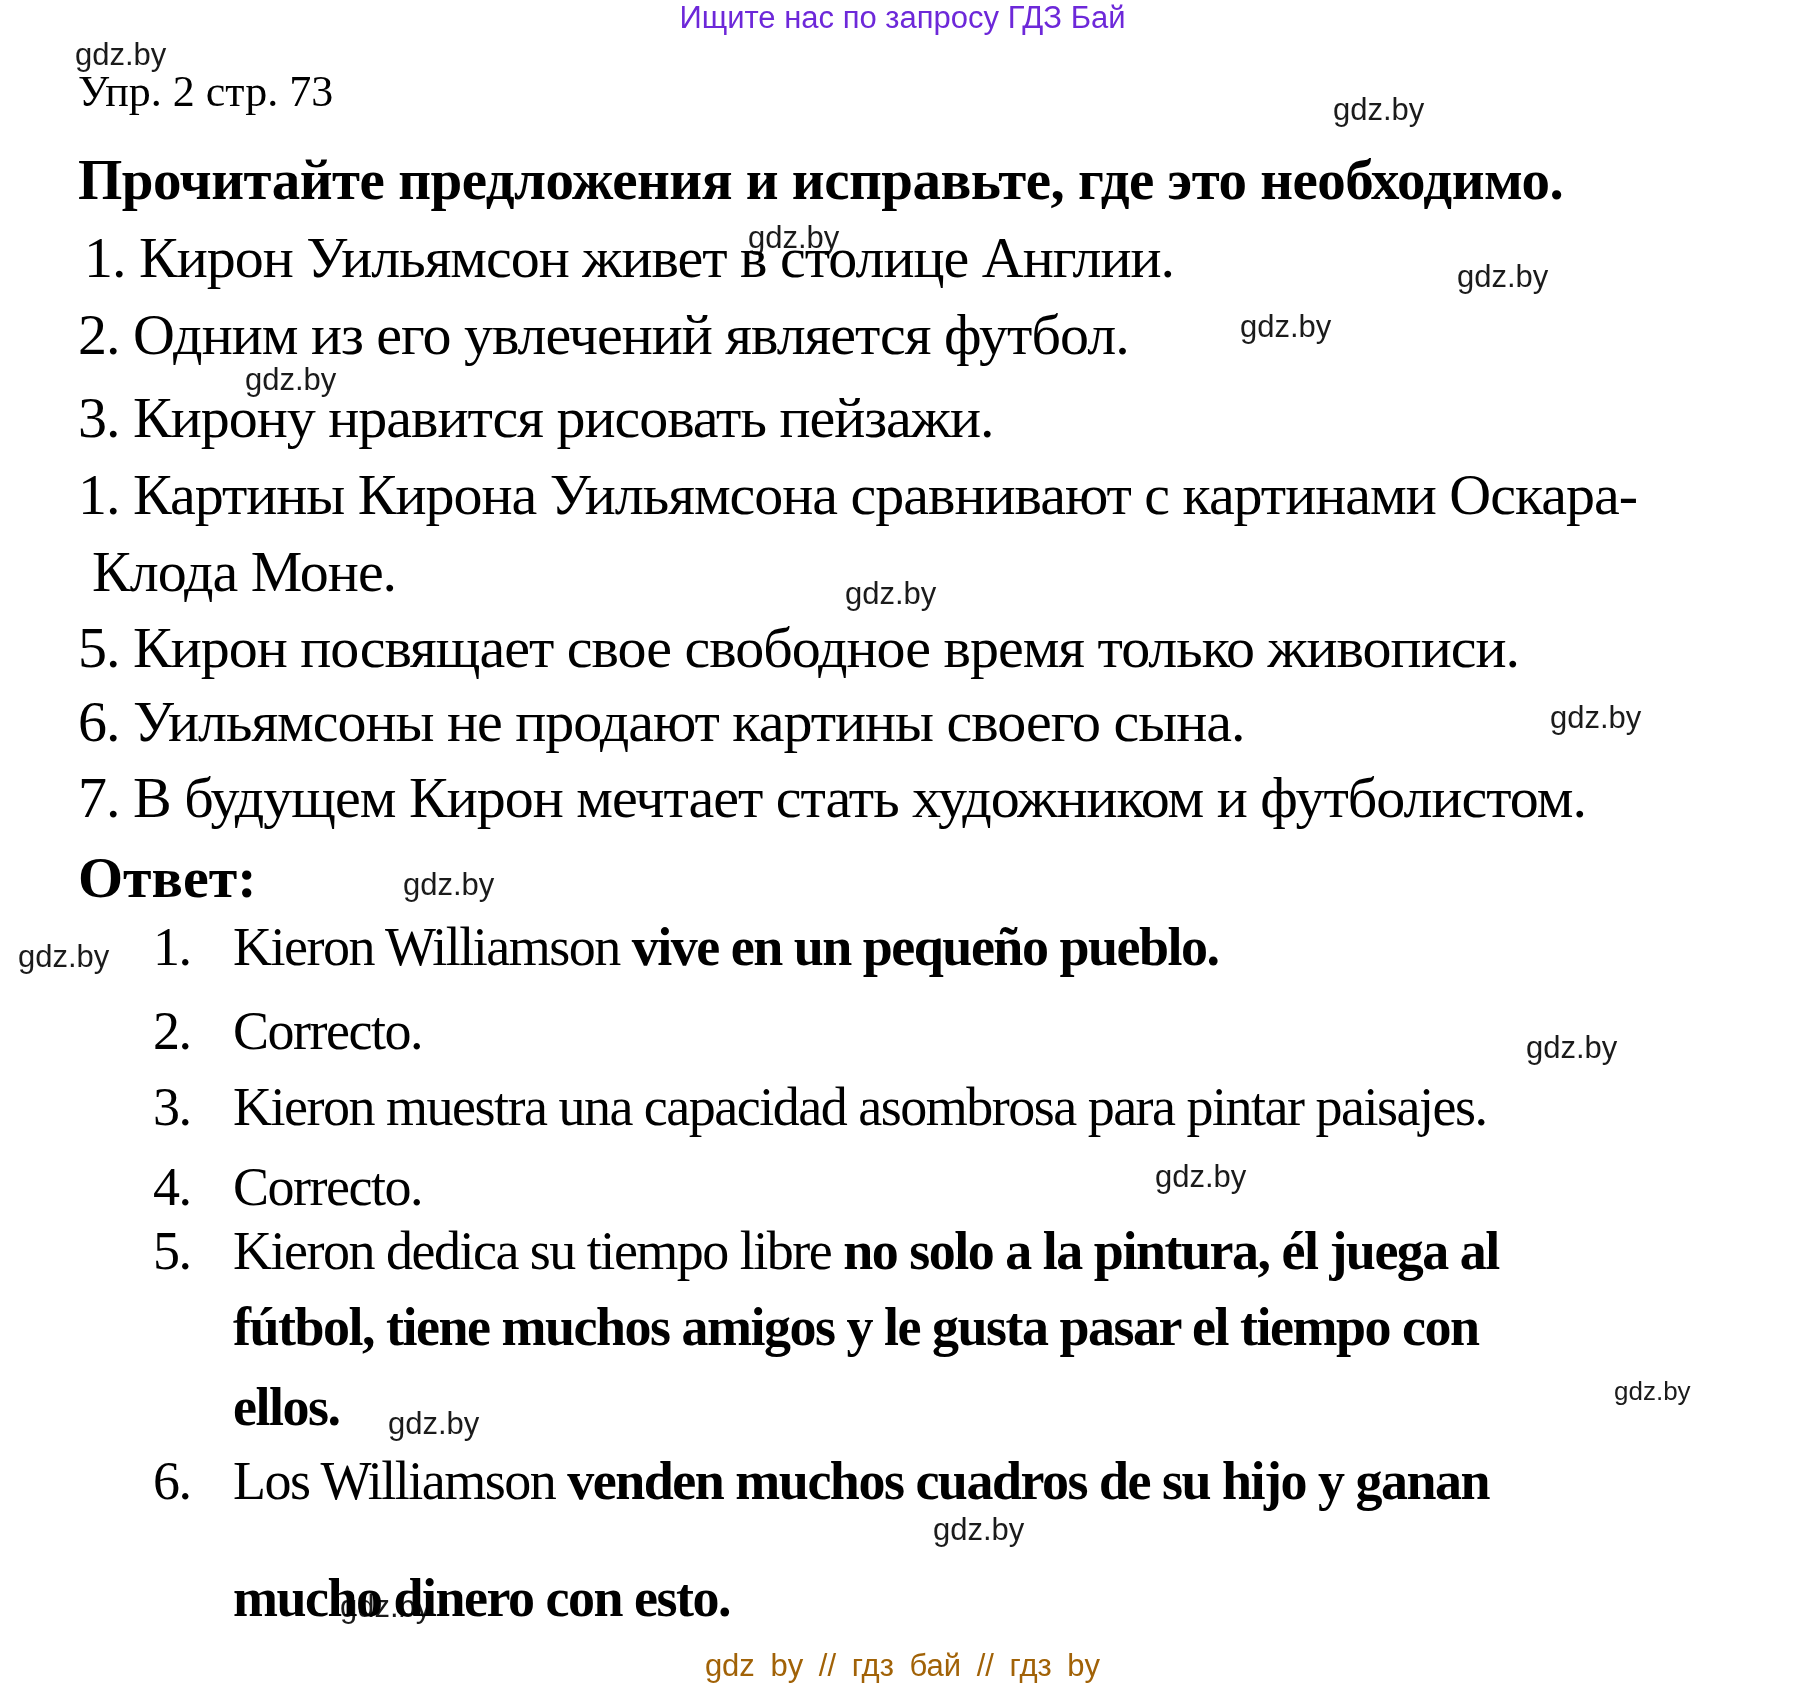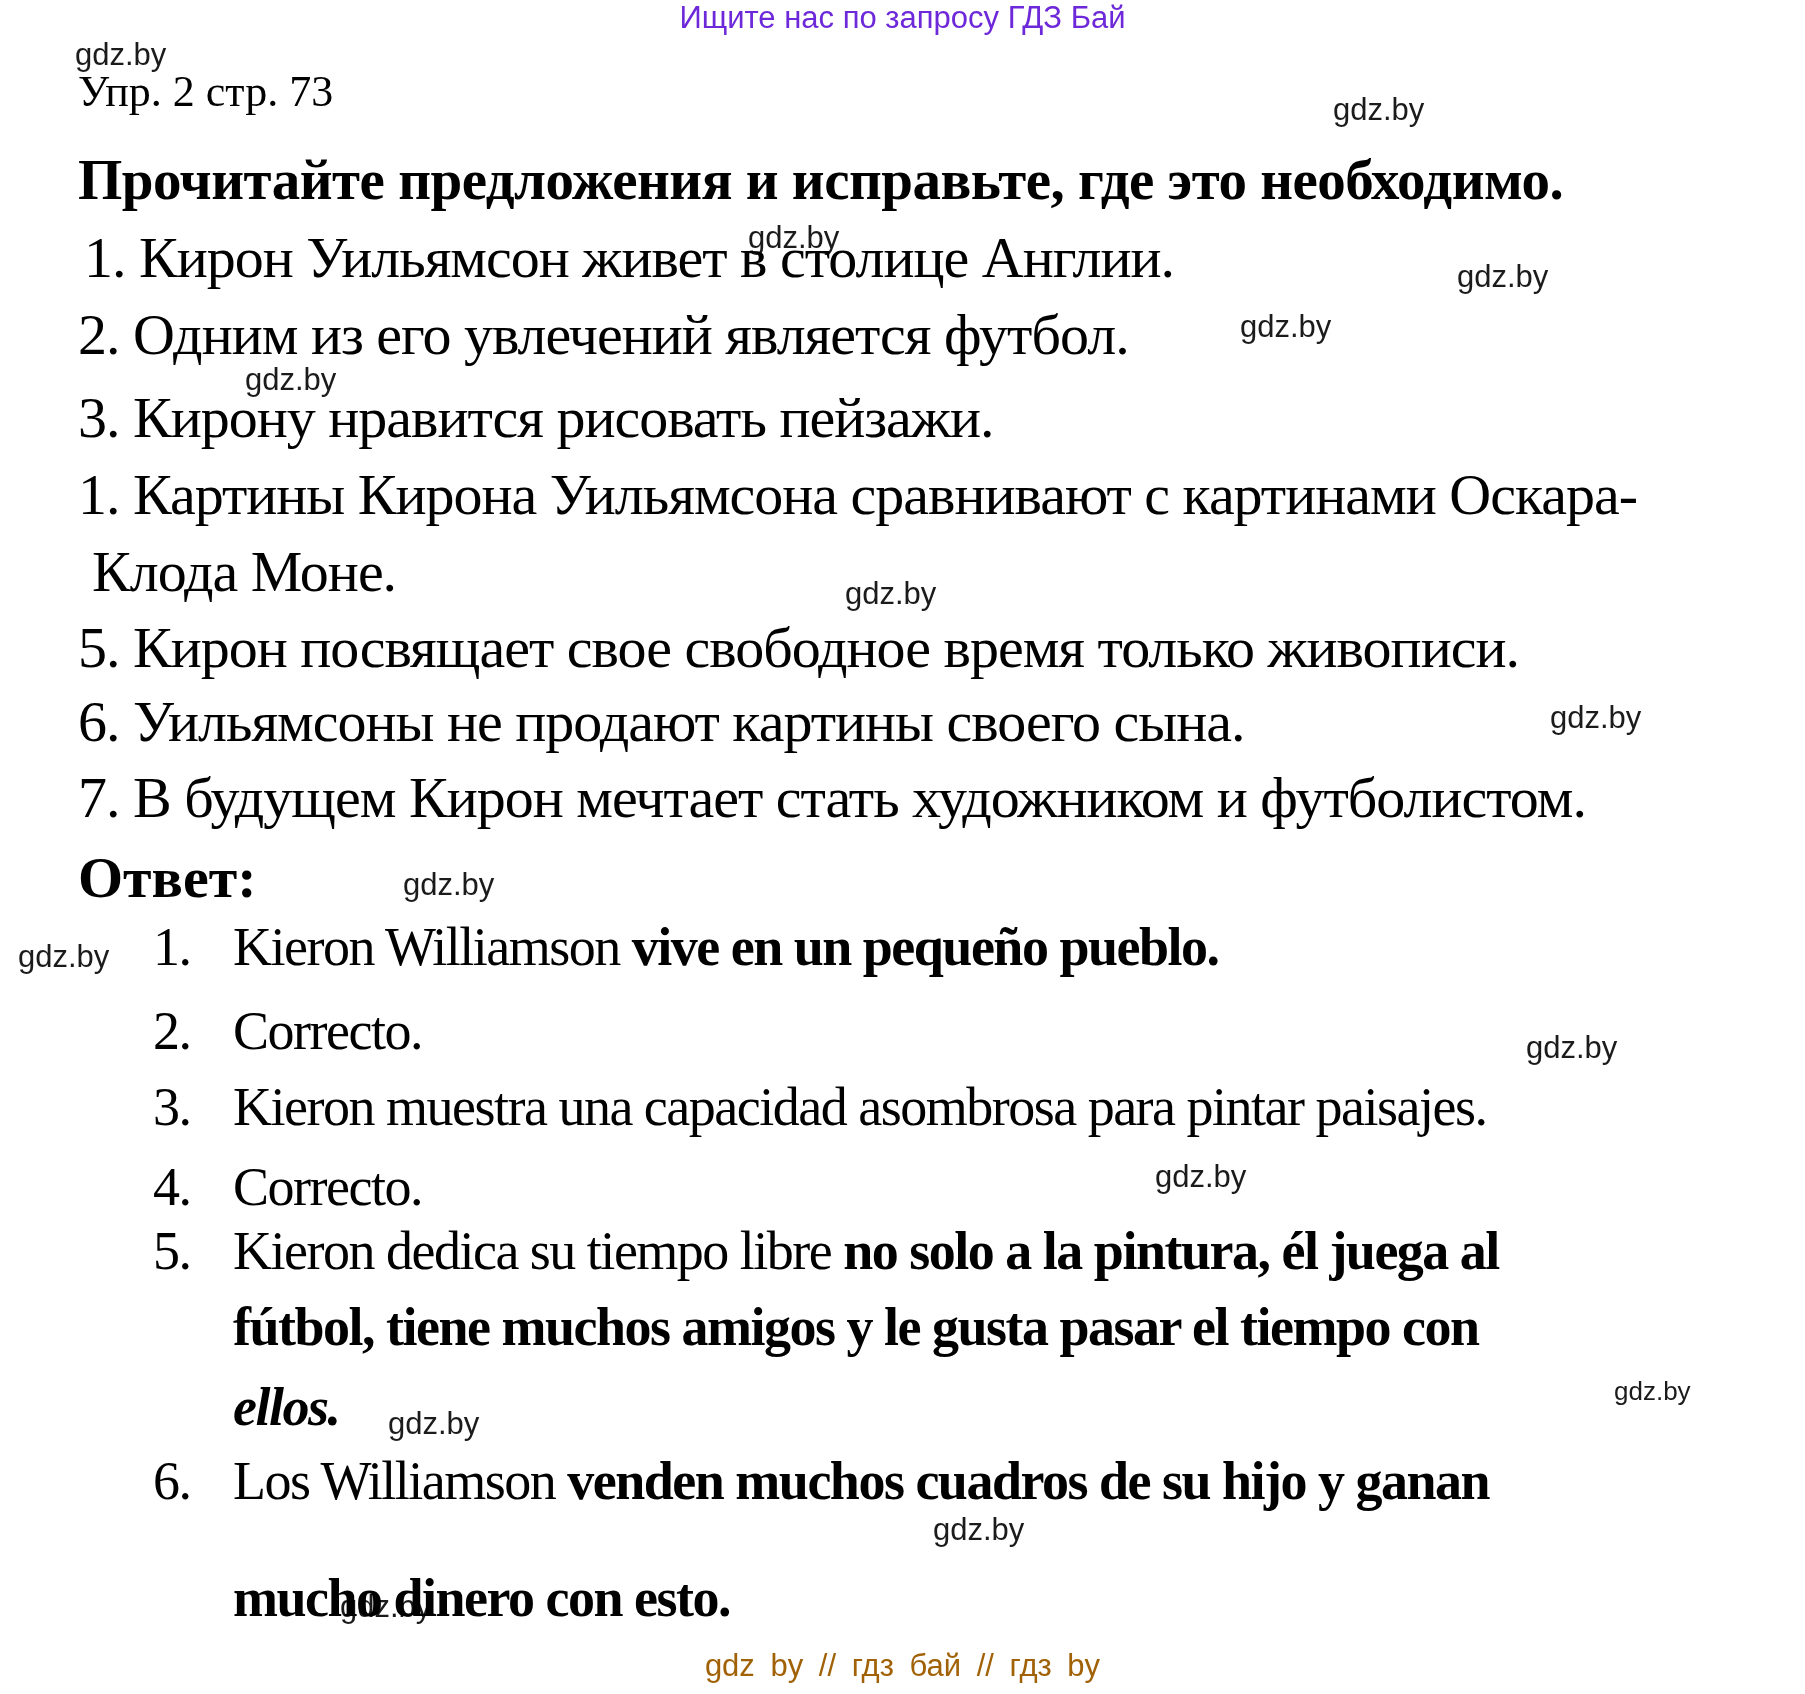--- a/index.html
+++ b/index.html
@@ -101,21 +101,21 @@
 <div class="line es" style="left:153px; top:1160px;">
   <span class="num">4.</span><span>Correcto.</span>
 </div>
 
 <div class="line es" style="left:153px; top:1224px;">
   <span class="num">5.</span><span>Kieron dedica su tiempo libre </span><span class="b">no solo a la pintura, él juega al</span>
 </div>
 <div class="line es" style="left:233px; top:1300px;">
   <span class="b">fútbol, tiene muchos amigos y le gusta pasar el tiempo con</span>
 </div>
-<div class="line es" style="left:233px; top:1380px;font-style:italic;">
+<div class="line es" style="left:233px; top:1380px;">
   <span class="b">ellos.</span>
 </div>
 
 <div class="line es" style="left:153px; top:1454px;">
   <span class="num">6.</span><span>Los Williamson </span><span class="b">venden muchos cuadros de su hijo y ganan</span>
 </div>
 <div class="line es" style="left:233px; top:1571px;">
   <span class="b">mucho dinero con esto.</span>
 </div>
 

